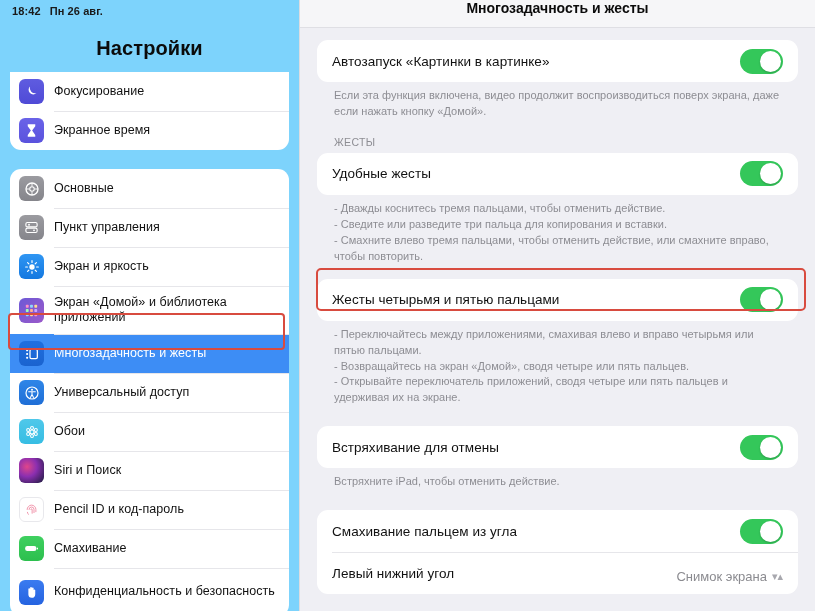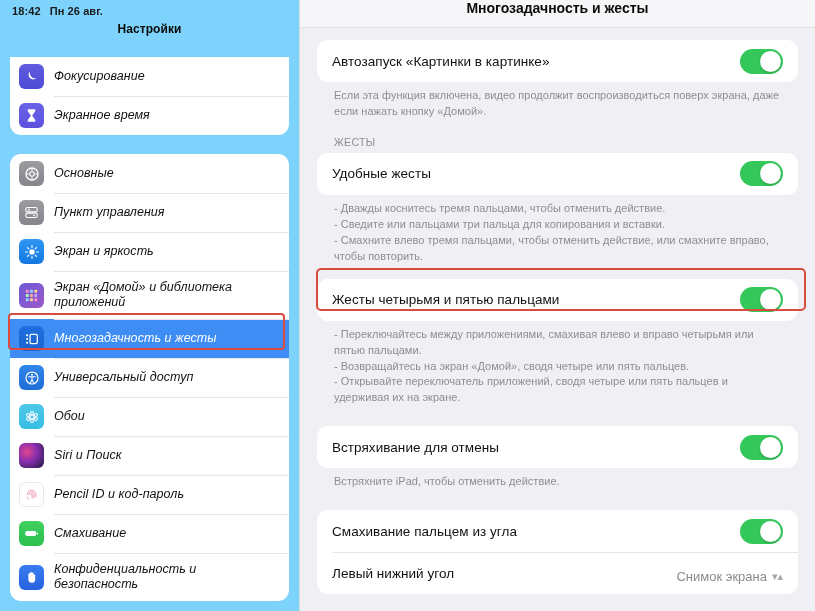--- a/index.html
+++ b/index.html
@@ -32,31 +32,31 @@
     color: #1a1a1a;
     letter-spacing: .1px;
     font-weight: 600;
   }
   .statusbar .time { margin-right: 9px; }
   .statusbar .date { font-weight: 600; }
 
   .sidebar-title {
     height: 30px;
     display: flex; align-items: flex-start; justify-content: center;
-    font-size: 12px; font-weight: 700; color: #0b0b0b;
+    font-size: 20px; font-weight: 700; color: #0b0b0b;
     letter-spacing: .1px;
+    margin-top: 15px;
   }
 
   .side-scroll { padding: 0 10px; }
   .side-group {
     background: #ffffff;
     border-radius: 11px;
     overflow: hidden;
     margin-bottom: 19px;
-    font-style: italic;
   }
   .side-group.first { margin-top: 5px; border-top-left-radius: 0; border-top-right-radius: 0;}
   .side-row {
     display: flex; align-items: center;
     padding: 0 9px;
     min-height: 39px;
     position: relative;
     background: transparent;
   }
   .side-row + .side-row::before {
@@ -417,21 +417,21 @@
       <div class="card">
         <div class="row">
           <span class="row-label">Удобные жесты</span>
           <span class="toggle">
               <span class="knob"></span>
             </span>
         </div>
       </div>
       <div class="footnote">
         <div>- Дважды коснитесь тремя пальцами, чтобы отменить действие.</div>
-        <div>- Сведите или пальцами три пальца для копирования и вставки.</div>
+        <div>- Сведите или разведите три пальца для копирования и вставки.</div>
         <div>- Смахните влево тремя пальцами, чтобы отменить действие, или смахните вправо, чтобы повторить.</div>
       </div>
 
       <div class="gap-md"></div>
 
       <div class="card">
         <div class="row">
           <span class="row-label">Жесты четырьмя и пятью пальцами</span>
           <span class="toggle">
               <span class="knob"></span>

